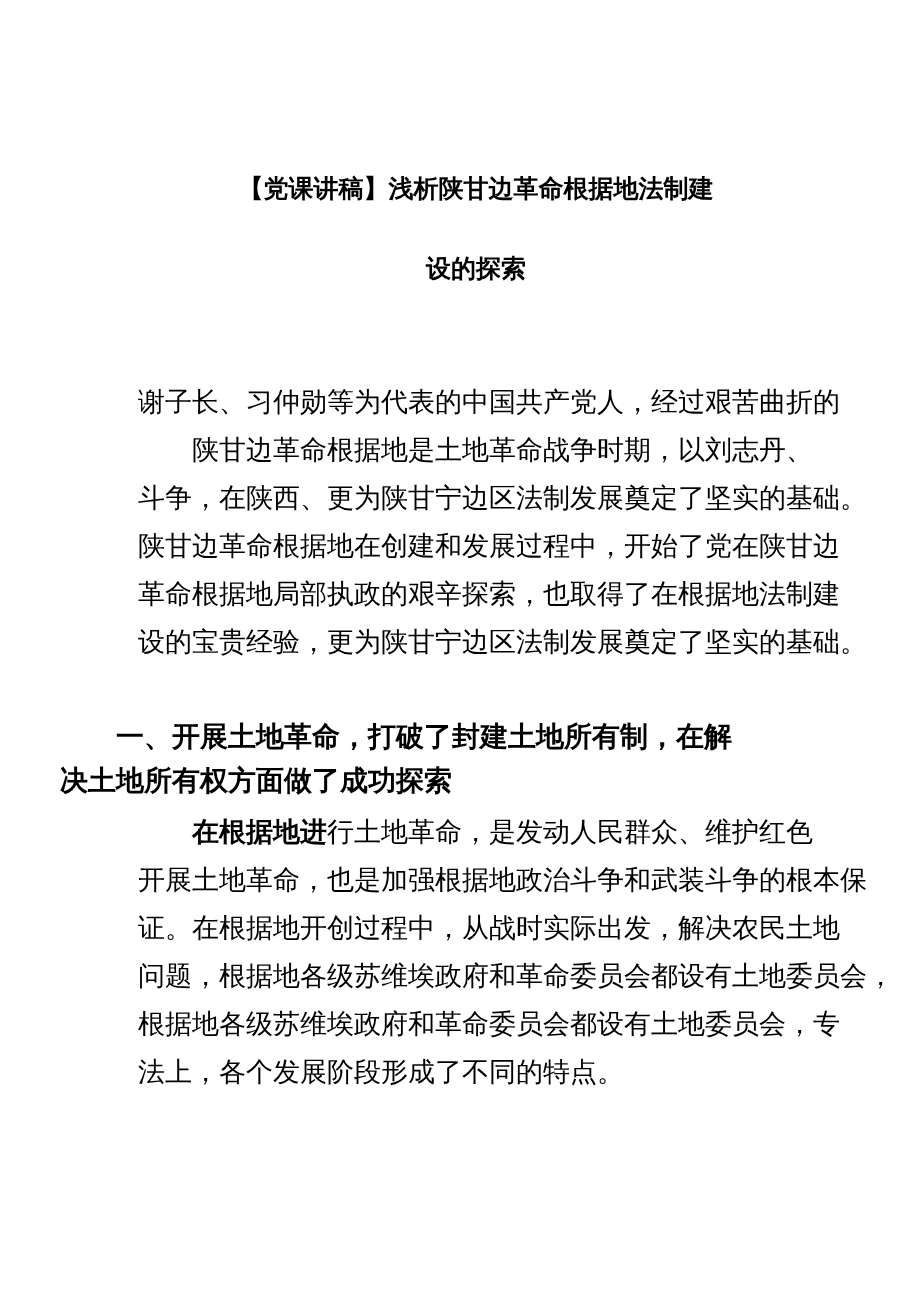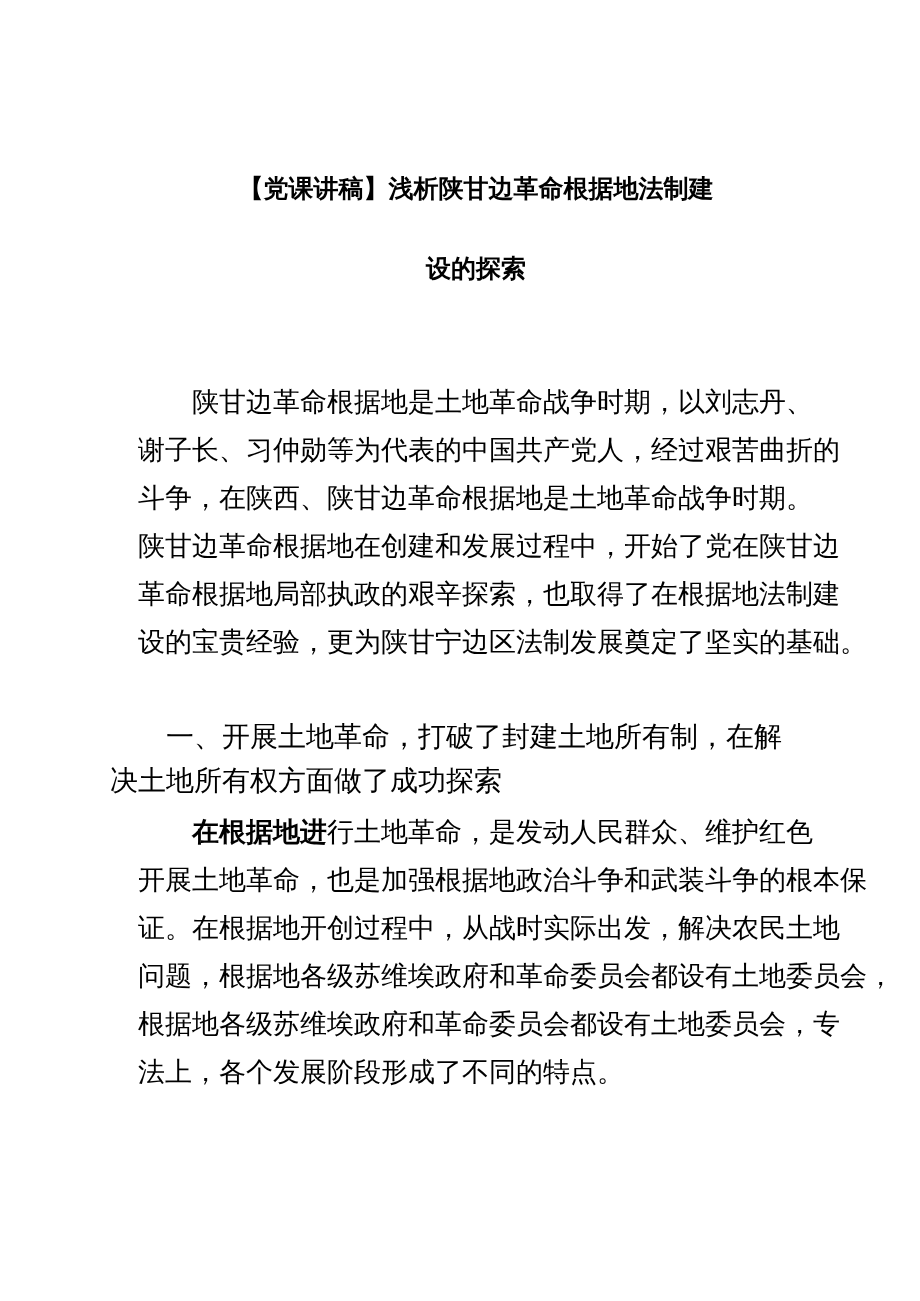--- a/index.html
+++ b/index.html
@@ -37,24 +37,24 @@
   .para-intro { margin-top: 70px; }
   .body-line {
     font-size: 27px;
     line-height: 48px;
     white-space: nowrap;
     text-align: left;
     font-family: "Liberation Serif", serif;
   }
   .indent { text-indent: 2em; }
   .heading {
-    margin: 49px 0 5px 110px;
+    margin: 49px 0 5px 60px;
     width: 722px;
     font-family: "Liberation Sans", sans-serif;
-    font-weight: 400;
+    font-weight: 700;
     font-size: 28px;
     line-height: 44px;
   }
   .heading-line { white-space: nowrap; }
   .bold-lead {
     font-family: Liberation Sans, sans-serif;
     font-weight: 700;
     font-style: normal;
   }
 </style>
@@ -62,23 +62,23 @@
 <body>
 
 <div class="page">
 
   <h1 class="title">
     <div class="title-line">【党课讲稿】浅析陕甘边革命根据地法制建</div>
     <div class="title-line">设的探索</div>
   </h1>
 
   <div class="para para-intro">
+    <div class="body-line">谢子长、习仲勋等为代表的中国共产党人，经过艰苦曲折的</div>
     <div class="body-line indent">陕甘边革命根据地是土地革命战争时期，以刘志丹、</div>
-    <div class="body-line">谢子长、习仲勋等为代表的中国共产党人，经过艰苦曲折的</div>
-    <div class="body-line">斗争，在陕西、陕甘边革命根据地是土地革命战争时期。</div>
+    <div class="body-line">斗争，在陕西、更为陕甘宁边区法制发展奠定了坚实的基础。</div>
     <div class="body-line">陕甘边革命根据地在创建和发展过程中，开始了党在陕甘边</div>
     <div class="body-line">革命根据地局部执政的艰辛探索，也取得了在根据地法制建</div>
     <div class="body-line">设的宝贵经验，更为陕甘宁边区法制发展奠定了坚实的基础。</div>
   </div>
 
   <h2 class="heading">
     <div class="heading-line indent">一、开展土地革命，打破了封建土地所有制，在解</div>
     <div class="heading-line">决土地所有权方面做了成功探索</div>
   </h2>
 

